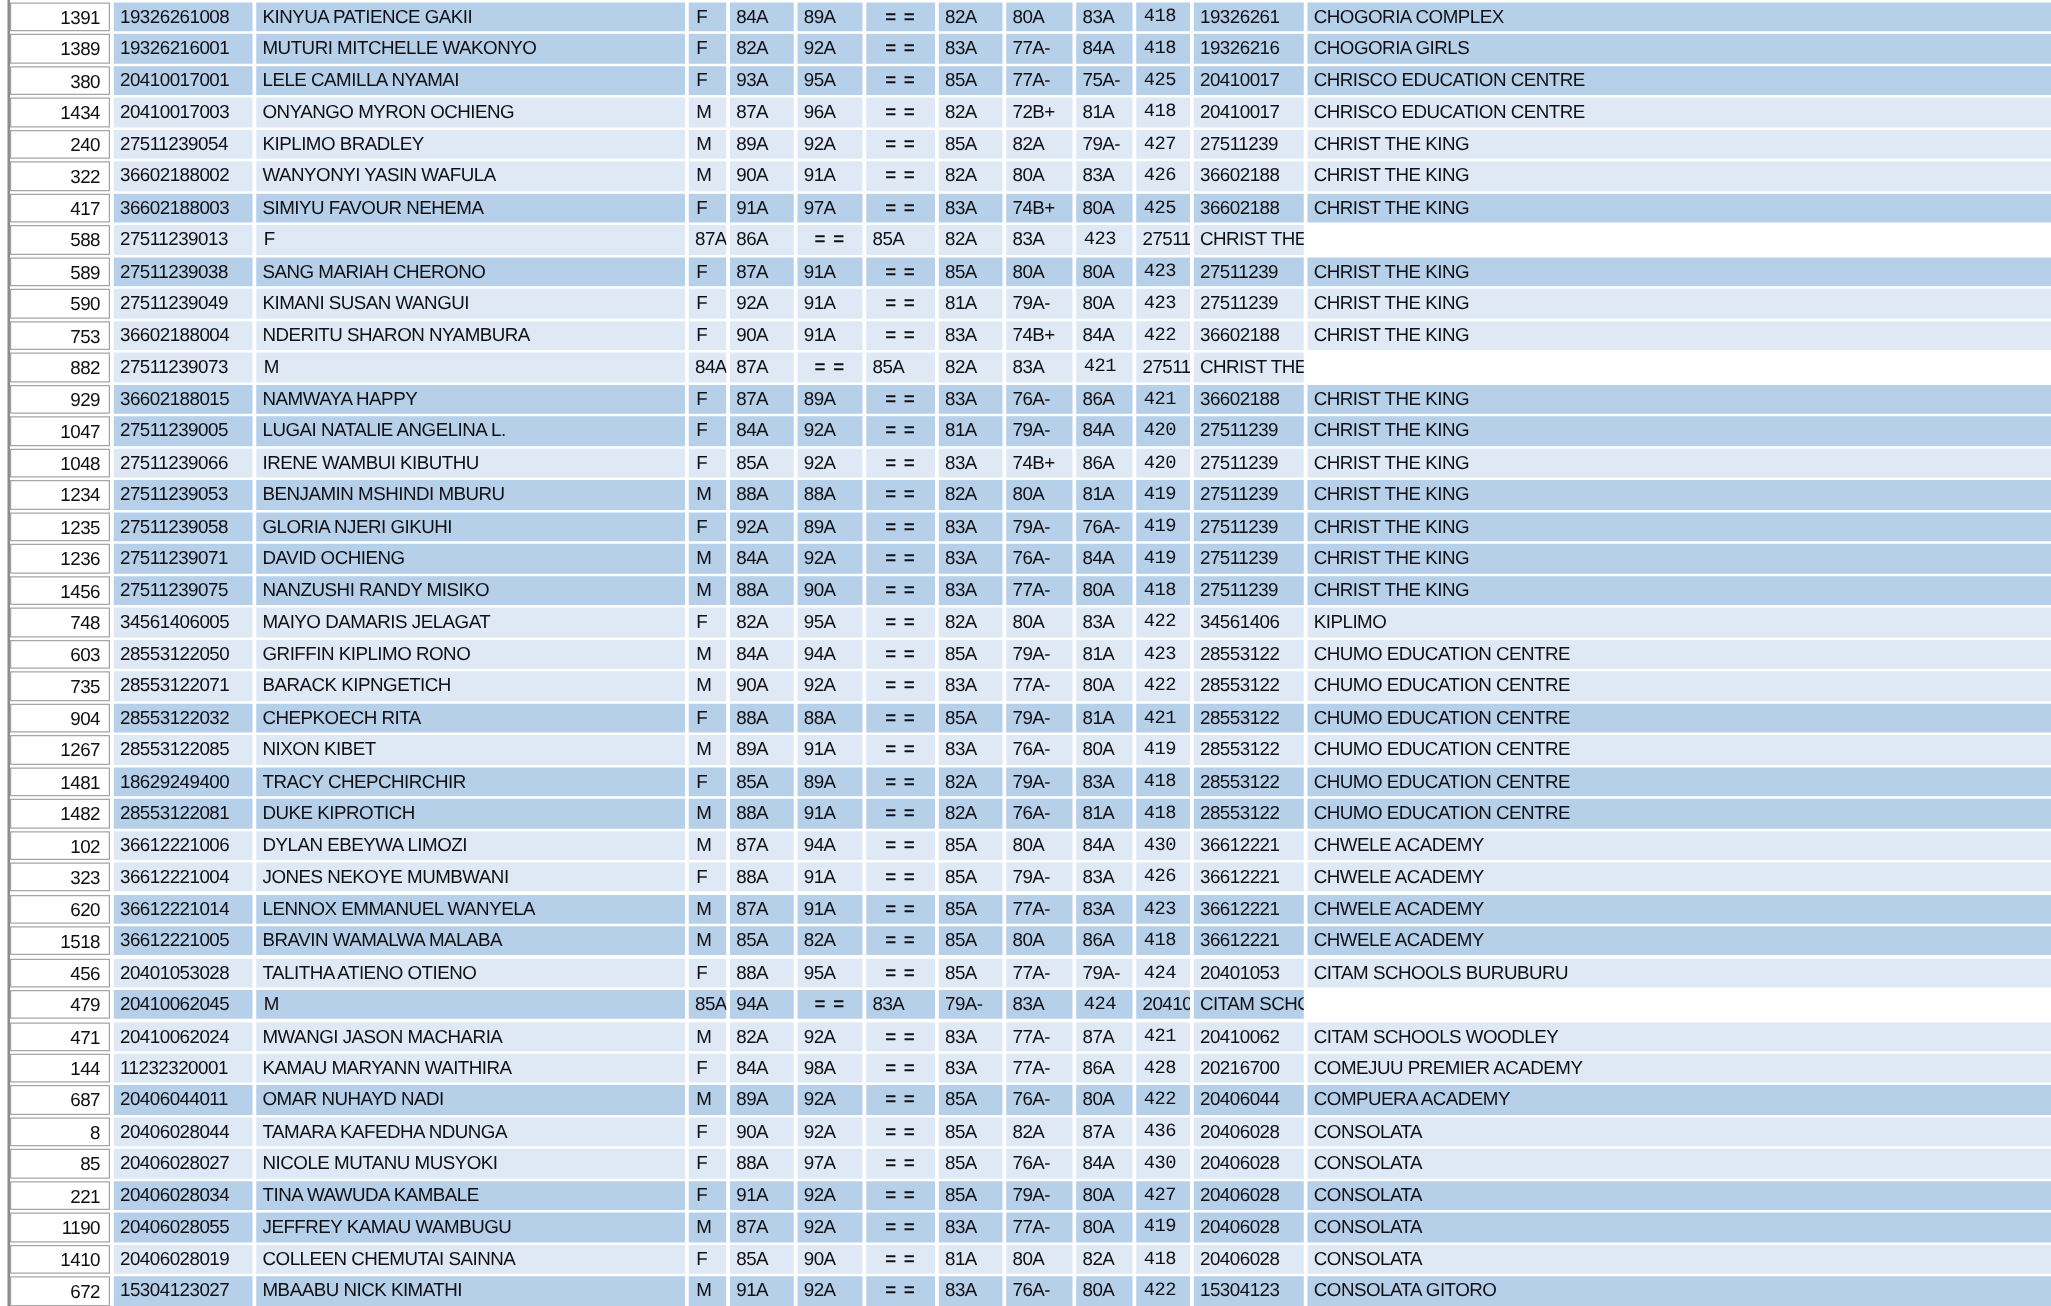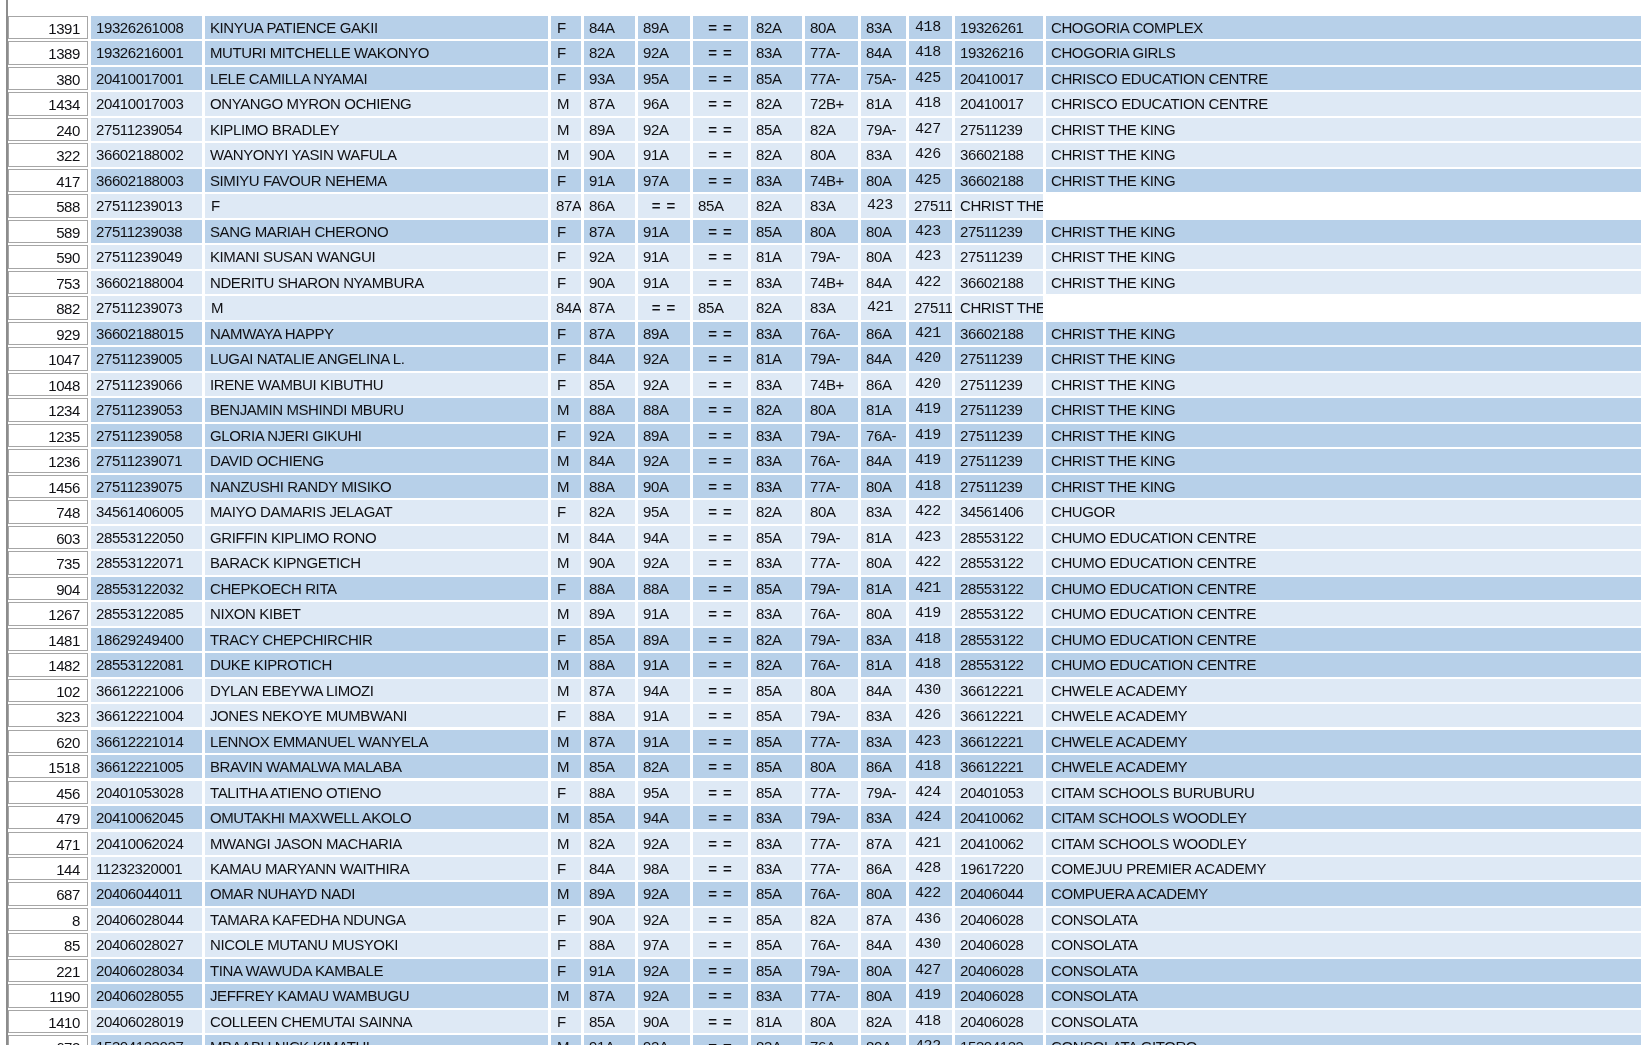--- a/index.html
+++ b/index.html
@@ -5,21 +5,21 @@
   html, body { margin: 0; padding: 0; background: #ffffff; }
   body {
     width: 1641px; height: 1045px; overflow: hidden;
     font-family: "Liberation Sans", sans-serif;
     -webkit-font-smoothing: antialiased;
   }
   #sheet {
     position: relative;
     width: 1641px; height: 1045px;
     background: #ffffff;
-    padding-top: 16px;
+    padding-top: 2px;
     box-sizing: border-box;
   }
   #sheet::before {
     content: "";
     position: absolute;
     left: 6px; top: 0; bottom: 0;
     width: 2px;
     background: #8c8c8c;
   }
   .row {
@@ -347,21 +347,21 @@
       <div class="cell shaded">MAIYO DAMARIS JELAGAT</div>
       <div class="cell shaded gender">F</div>
       <div class="cell shaded">82A</div>
       <div class="cell shaded">95A</div>
       <div class="cell shaded eq">= =</div>
       <div class="cell shaded">82A</div>
       <div class="cell shaded">80A</div>
       <div class="cell shaded">83A</div>
       <div class="cell shaded total">422</div>
       <div class="cell shaded">34561406</div>
-      <div class="cell shaded">CHUGOR</div>
+      <div class="cell shaded">KIPLIMO</div>
     </div>
     <div class="row l">
       <div class="cell rank">603</div>
       <div class="cell shaded">28553122050</div>
       <div class="cell shaded">GRIFFIN KIPLIMO RONO</div>
       <div class="cell shaded gender">M</div>
       <div class="cell shaded">84A</div>
       <div class="cell shaded">94A</div>
       <div class="cell shaded eq">= =</div>
       <div class="cell shaded">85A</div>
@@ -517,21 +517,20 @@
       <div class="cell shaded">85A</div>
       <div class="cell shaded">77A-</div>
       <div class="cell shaded">79A-</div>
       <div class="cell shaded total">424</div>
       <div class="cell shaded">20401053</div>
       <div class="cell shaded">CITAM SCHOOLS BURUBURU</div>
     </div>
     <div class="row m">
       <div class="cell rank">479</div>
       <div class="cell shaded">20410062045</div>
-      <div class="cell shaded">OMUTAKHI MAXWELL AKOLO</div>
       <div class="cell shaded gender">M</div>
       <div class="cell shaded">85A</div>
       <div class="cell shaded">94A</div>
       <div class="cell shaded eq">= =</div>
       <div class="cell shaded">83A</div>
       <div class="cell shaded">79A-</div>
       <div class="cell shaded">83A</div>
       <div class="cell shaded total">424</div>
       <div class="cell shaded">20410062</div>
       <div class="cell shaded">CITAM SCHOOLS WOODLEY</div>
@@ -556,21 +555,21 @@
       <div class="cell shaded">11232320001</div>
       <div class="cell shaded">KAMAU MARYANN WAITHIRA</div>
       <div class="cell shaded gender">F</div>
       <div class="cell shaded">84A</div>
       <div class="cell shaded">98A</div>
       <div class="cell shaded eq">= =</div>
       <div class="cell shaded">83A</div>
       <div class="cell shaded">77A-</div>
       <div class="cell shaded">86A</div>
       <div class="cell shaded total">428</div>
-      <div class="cell shaded">19617220</div>
+      <div class="cell shaded">20216700</div>
       <div class="cell shaded">COMEJUU PREMIER ACADEMY</div>
     </div>
     <div class="row m">
       <div class="cell rank">687</div>
       <div class="cell shaded">20406044011</div>
       <div class="cell shaded">OMAR NUHAYD NADI</div>
       <div class="cell shaded gender">M</div>
       <div class="cell shaded">89A</div>
       <div class="cell shaded">92A</div>
       <div class="cell shaded eq">= =</div>

